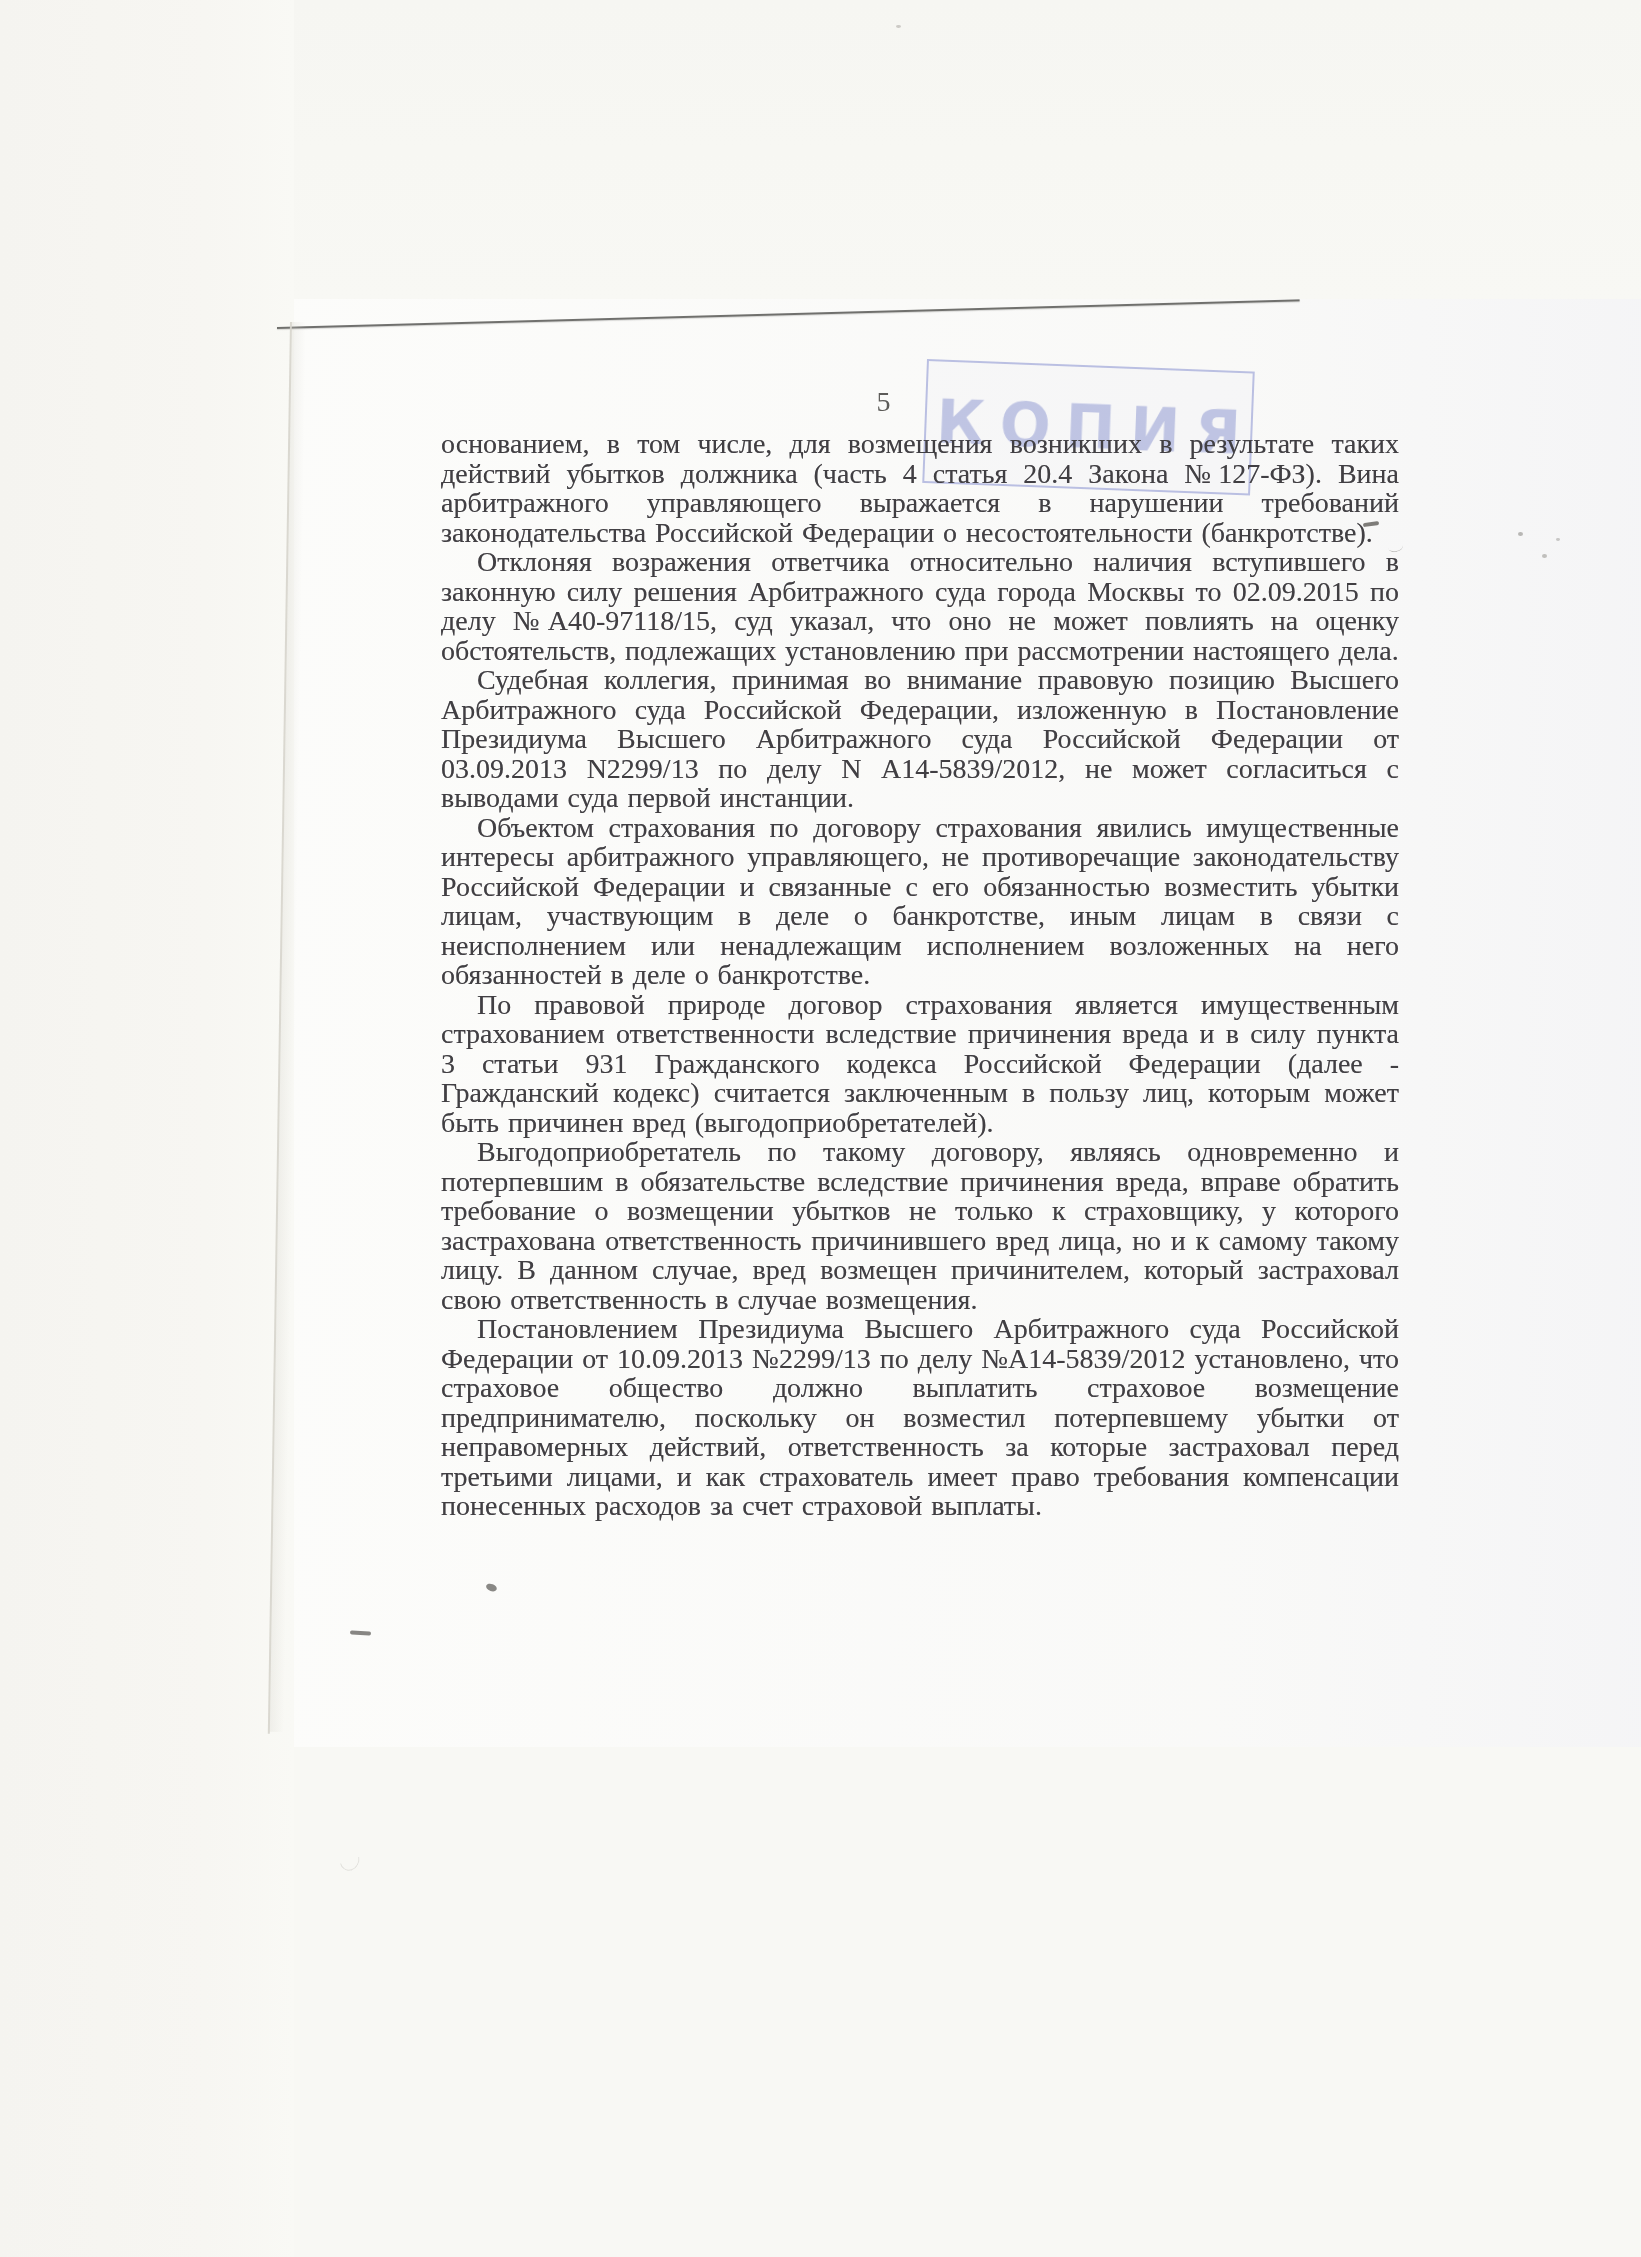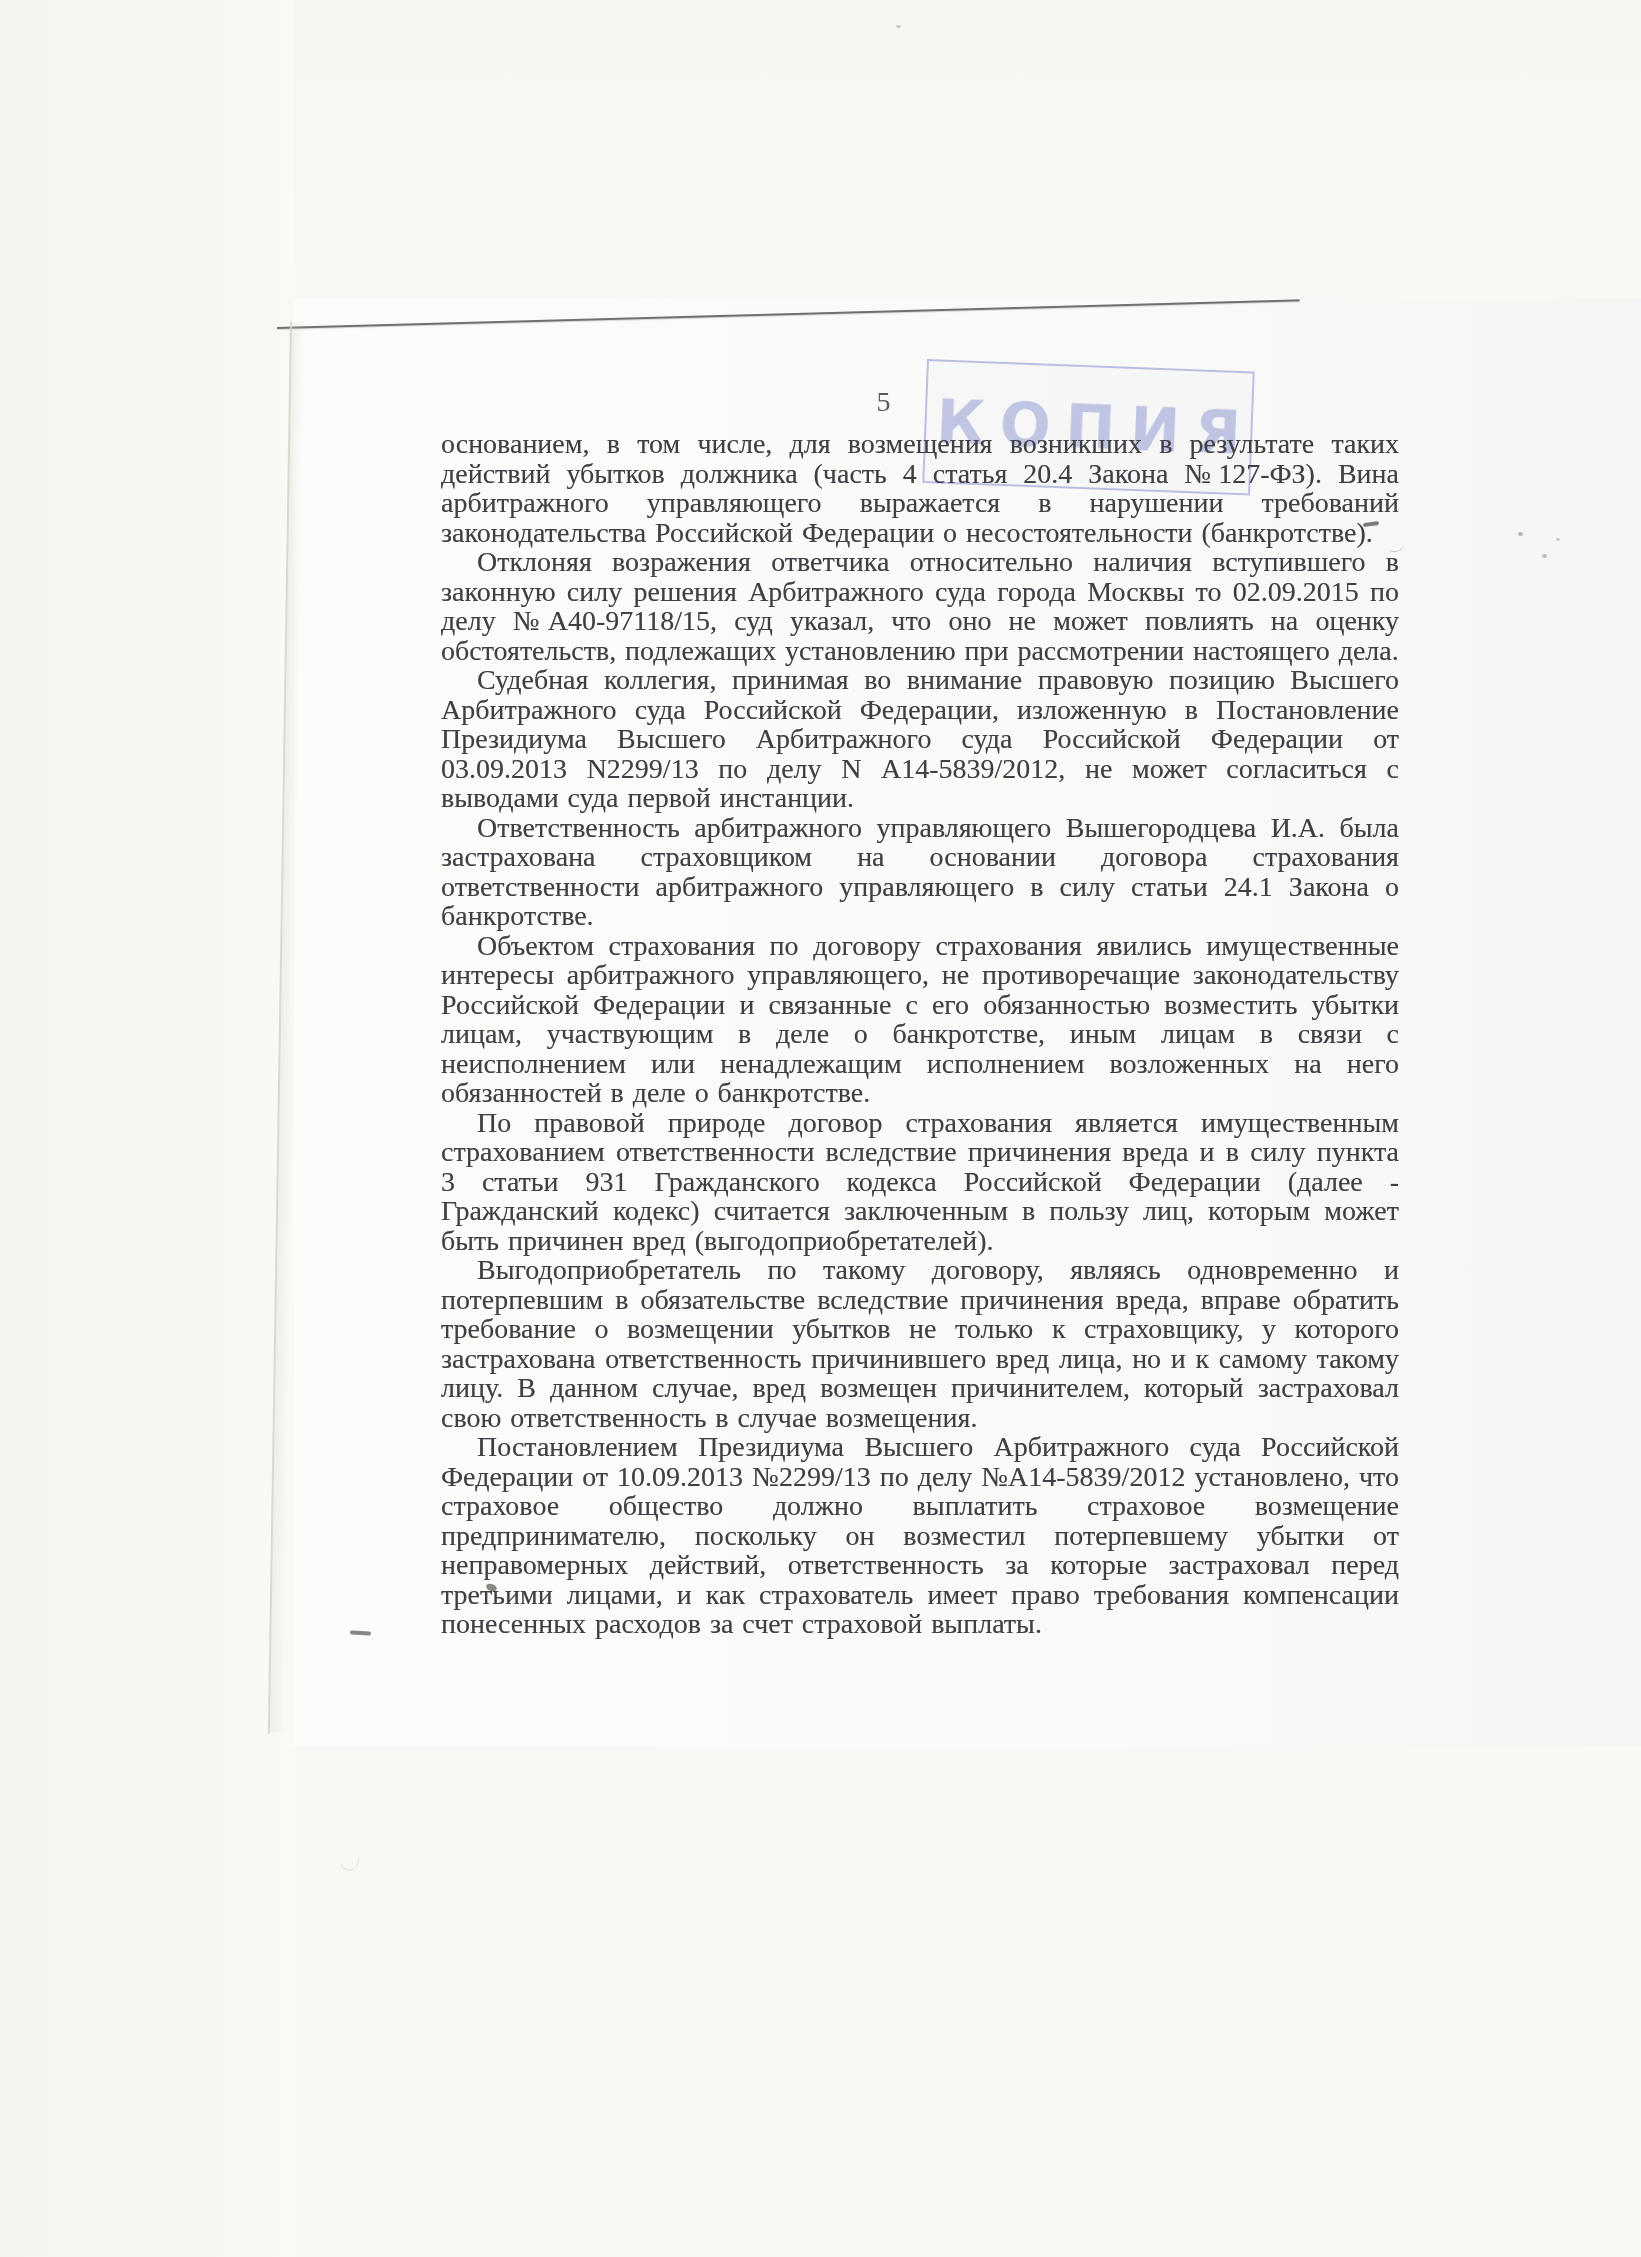--- a/index.html
+++ b/index.html
@@ -113,21 +113,20 @@
   <div class="page-num">5</div>
 
   <div class="stamp">
     <span class="stamp-text">КОПИЯ</span>
   </div>
 
   <div class="body-text">
     <p class="cont">основанием, в том числе, для возмещения возникших в результате таких действий убытков должника (часть 4 статья 20.4 Закона №127-ФЗ). Вина арбитражного управляющего выражается в нарушении требований законодательства Российской Федерации о несостоятельности (банкротстве).</p>
     <p>Отклоняя возражения ответчика относительно наличия вступившего в законную силу решения Арбитражного суда города Москвы то 02.09.2015 по делу №А40-97118/15, суд указал, что оно не может повлиять на оценку обстоятельств, подлежащих установлению при рассмотрении настоящего дела.</p>
     <p>Судебная коллегия, принимая во внимание правовую позицию Высшего Арбитражного суда Российской Федерации, изложенную в Постановление Президиума Высшего Арбитражного суда Российской Федерации от 03.09.2013 N2299/13 по делу N А14-5839/2012, не может согласиться с выводами суда первой инстанции.</p>
-    <p>Ответственность арбитражного управляющего Вышегородцева И.А. была застрахована страховщиком на основании договора страхования ответственности арбитражного управляющего в силу статьи 24.1 Закона о банкротстве.</p>
     <p>Объектом страхования по договору страхования явились имущественные интересы арбитражного управляющего, не противоречащие законодательству Российской Федерации и связанные с его обязанностью возместить убытки лицам, участвующим в деле о банкротстве, иным лицам в связи с неисполнением или ненадлежащим исполнением возложенных на него обязанностей в деле о банкротстве.</p>
     <p>По правовой природе договор страхования является имущественным страхованием ответственности вследствие причинения вреда и в силу пункта 3 статьи 931 Гражданского кодекса Российской Федерации (далее - Гражданский кодекс) считается заключенным в пользу лиц, которым может быть причинен вред (выгодоприобретателей).</p>
     <p>Выгодоприобретатель по такому договору, являясь одновременно и потерпевшим в обязательстве вследствие причинения вреда, вправе обратить требование о возмещении убытков не только к страховщику, у которого застрахована ответственность причинившего вред лица, но и к самому такому лицу. В данном случае, вред возмещен причинителем, который застраховал свою ответственность в случае возмещения.</p>
     <p>Постановлением Президиума Высшего Арбитражного суда Российской Федерации от 10.09.2013 №2299/13 по делу №А14-5839/2012 установлено, что страховое общество должно выплатить страховое возмещение предпринимателю, поскольку он возместил потерпевшему убытки от неправомерных действий, ответственность за которые застраховал перед третьими лицами, и как страхователь имеет право требования компенсации понесенных расходов за счет страховой выплаты.</p>
   </div>
 
   <div class="artifact dash-a"></div>
   <div class="artifact curve-a"></div>
   <div class="artifact dot-a"></div>
   <div class="artifact dot-b"></div>

